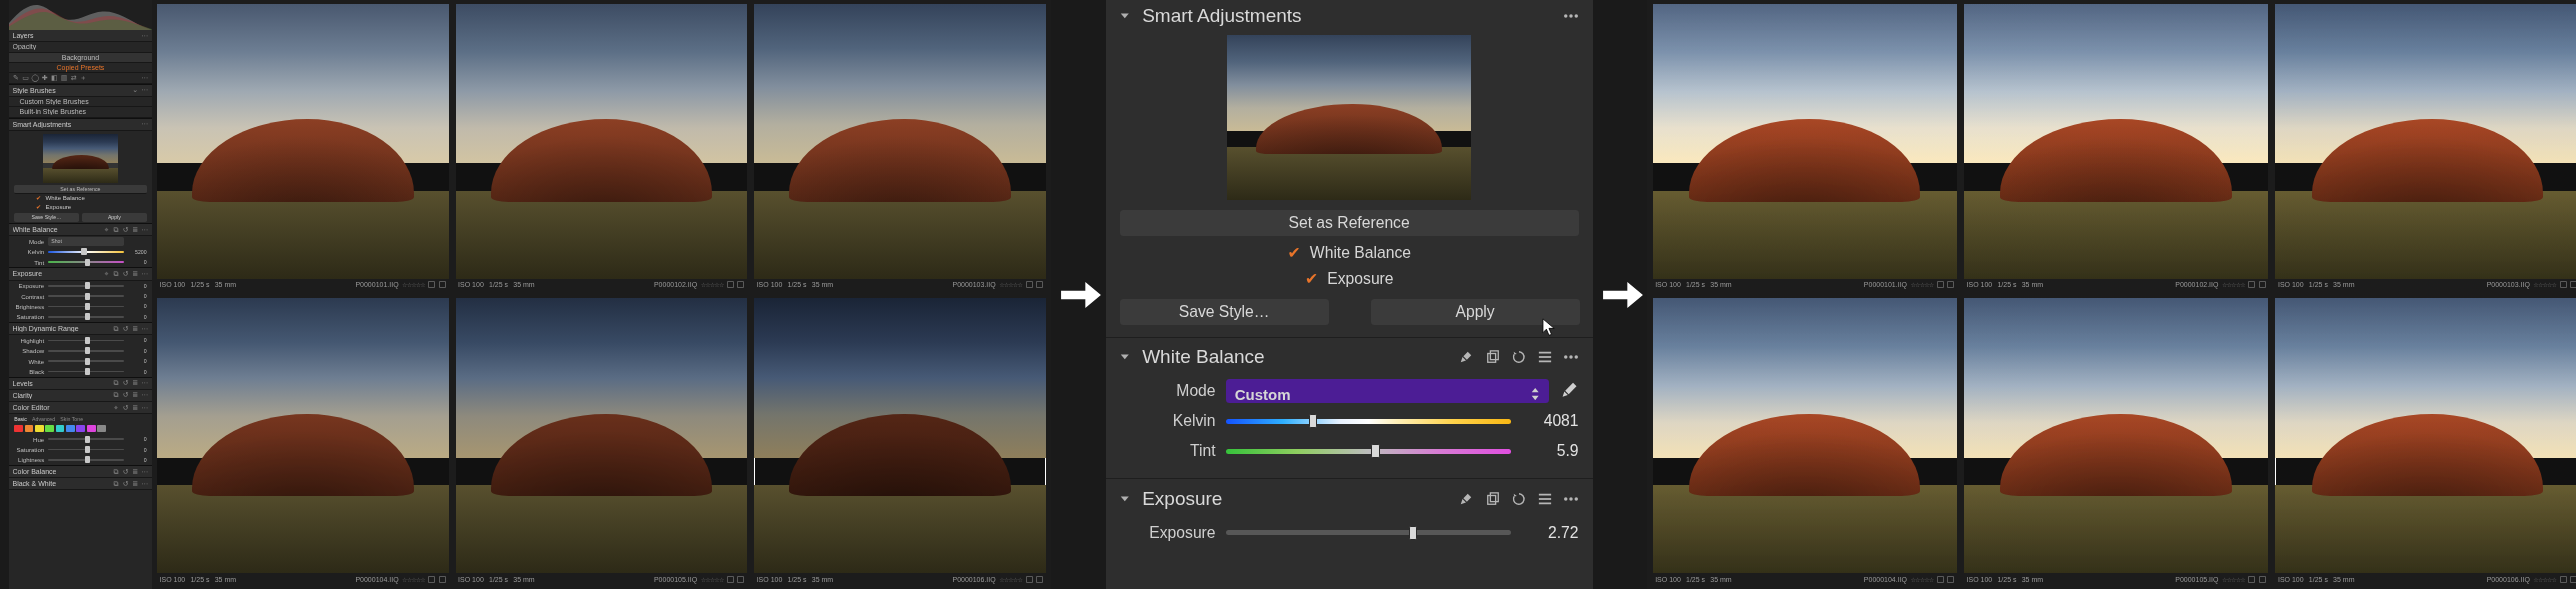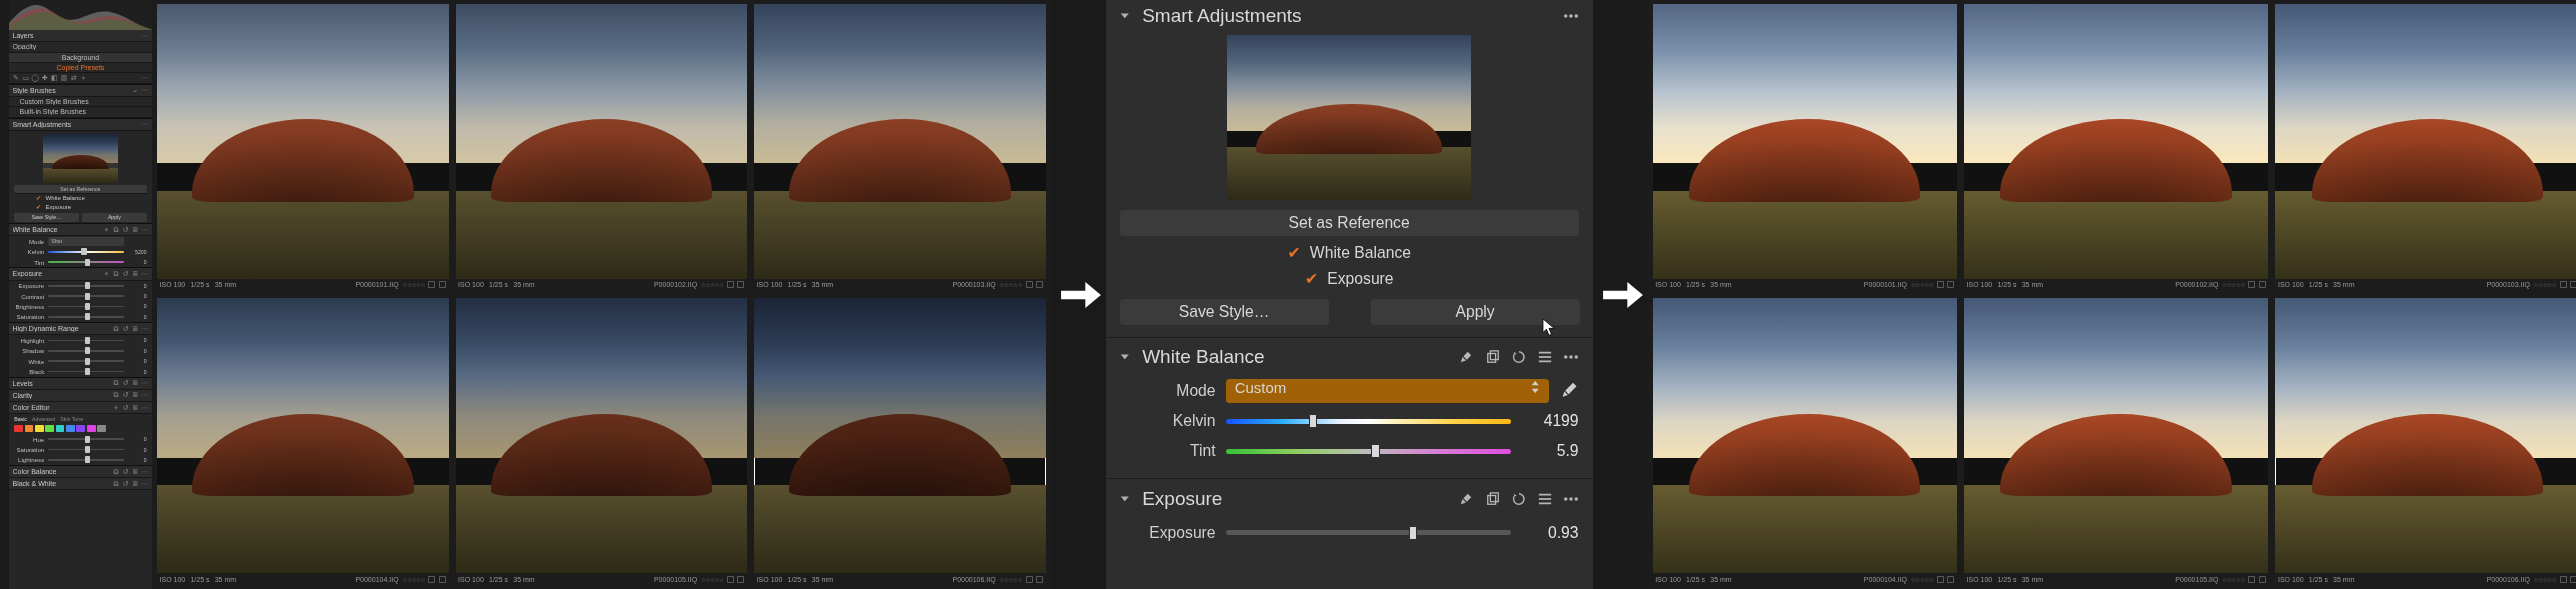--- a/index.html
+++ b/index.html
@@ -84,21 +84,21 @@
 .cp-wide-btn{display:flex;align-items:center;justify-content:center;height:26px;background:#3b3b3b;color:#d8d8d8;font-size:15.7px;border-radius:3.5px;cursor:pointer;}
 .cp-check-row{display:flex;align-items:center;gap:8.7px;justify-content:center;font-size:15.7px;color:#d6d6d6;margin-top:7px;}
 .cp-check-row .tick{color:#e8742a;width:14px;text-align:center;}
 .cp-btn-row{display:flex;gap:21px;margin-top:10.4px;}
 .cp-btn{flex:0 0 209px;height:26px;background:#3b3b3b;color:#d8d8d8;font-size:15.7px;display:flex;align-items:center;justify-content:center;border-radius:3.5px;cursor:pointer;}
 .cp-btn-row .spacer{flex:1;}
 .cp-param-row{display:flex;align-items:center;gap:10.4px;height:30px;}
 .cp-param-row .plabel{width:96px;text-align:right;font-size:15.7px;color:#cfcfcf;}
 .cp-param-row .pcontrol{flex:1;}
 .cp-param-row .pval{width:57px;text-align:right;font-size:15.7px;color:#e2e2e2;}
-.cp-select{height:24.4px;background:#a16207;border-radius:3.5px;display:flex;align-items:flex-start;justify-content:space-between;padding:0 8.7px;font-size:15px;color:#d6d6d6;cursor:pointer;}
+.cp-select{height:24.4px;background:#4c1d95;border-radius:3.5px;display:flex;align-items:flex-end;justify-content:space-between;padding:0 8.7px;font-size:15px;color:#d6d6d6;cursor:pointer;font-weight:bold;}
 .cp-select .updown svg{width:10.4px;height:12.2px;fill:#cfcfcf;}
 .cp-slider{position:relative;height:5.2px;border-radius:2.6px;}
 .cp-slider.kelvin{background:linear-gradient(90deg,#1453ff 0%,#2fb0ff 20%,#e9f2ff 40%,#ffffff 50%,#fff0b8 60%,#ffd24a 80%,#f8b714 100%);}
 .cp-slider.tint{background:linear-gradient(90deg,#36c23b 0%,#8fce60 25%,#bdbdbd 50%,#d77bd4 75%,#e04fe0 100%);}
 .cp-slider.gray{background:#575757;}
 .cp-knob{position:absolute;top:-4.4px;width:8.7px;height:14px;background:#d9d9d9;border:0.9px solid #2a2a2a;border-radius:1.7px;}
 .eyedrop{width:19px;height:19px;color:#cfcfcf;cursor:pointer;}
 .eyedrop svg{width:17.4px;height:17.4px;fill:currentColor;}
 
 
@@ -647,21 +647,21 @@
               <path d="M3 17 L5 11 L9 15 L3 17 Z M6 10 L10 14 L17 7 L13 3 Z M15 1 L19 5 L17 7 L13 3 Z"></path>
             </svg></span>
       </div>
       <div class="cp-param-row">
         <span class="plabel">Kelvin</span>
         <div class="pcontrol">
             <div class="cp-slider kelvin">
               <div class="cp-knob" style="left:29%"></div>
             </div>
           </div>
-        <span class="pval">4199</span>
+        <span class="pval">4081</span>
       </div>
       <div class="cp-param-row">
         <span class="plabel">Tint</span>
         <div class="pcontrol">
             <div class="cp-slider tint">
               <div class="cp-knob" style="left:51%"></div>
             </div>
           </div>
         <span class="pval">5.9</span>
       </div>
@@ -707,21 +707,21 @@
             </span>
         </span>
       </div>
       <div class="cp-param-row">
         <span class="plabel">Exposure</span>
         <div class="pcontrol">
             <div class="cp-slider gray">
               <div class="cp-knob" style="left:64%"></div>
             </div>
           </div>
-        <span class="pval">0.93</span>
+        <span class="pval">2.72</span>
       </div>
     </div>
 
     <div class="arrow" style="position:absolute;right:-61px;top:0;bottom:0;">
       <svg viewBox="0 0 46 30">
           <path d="M0 10 H28 V0 L46 15 L28 30 V20 H0 Z"></path>
         </svg>
     </div>
   </div>
 

